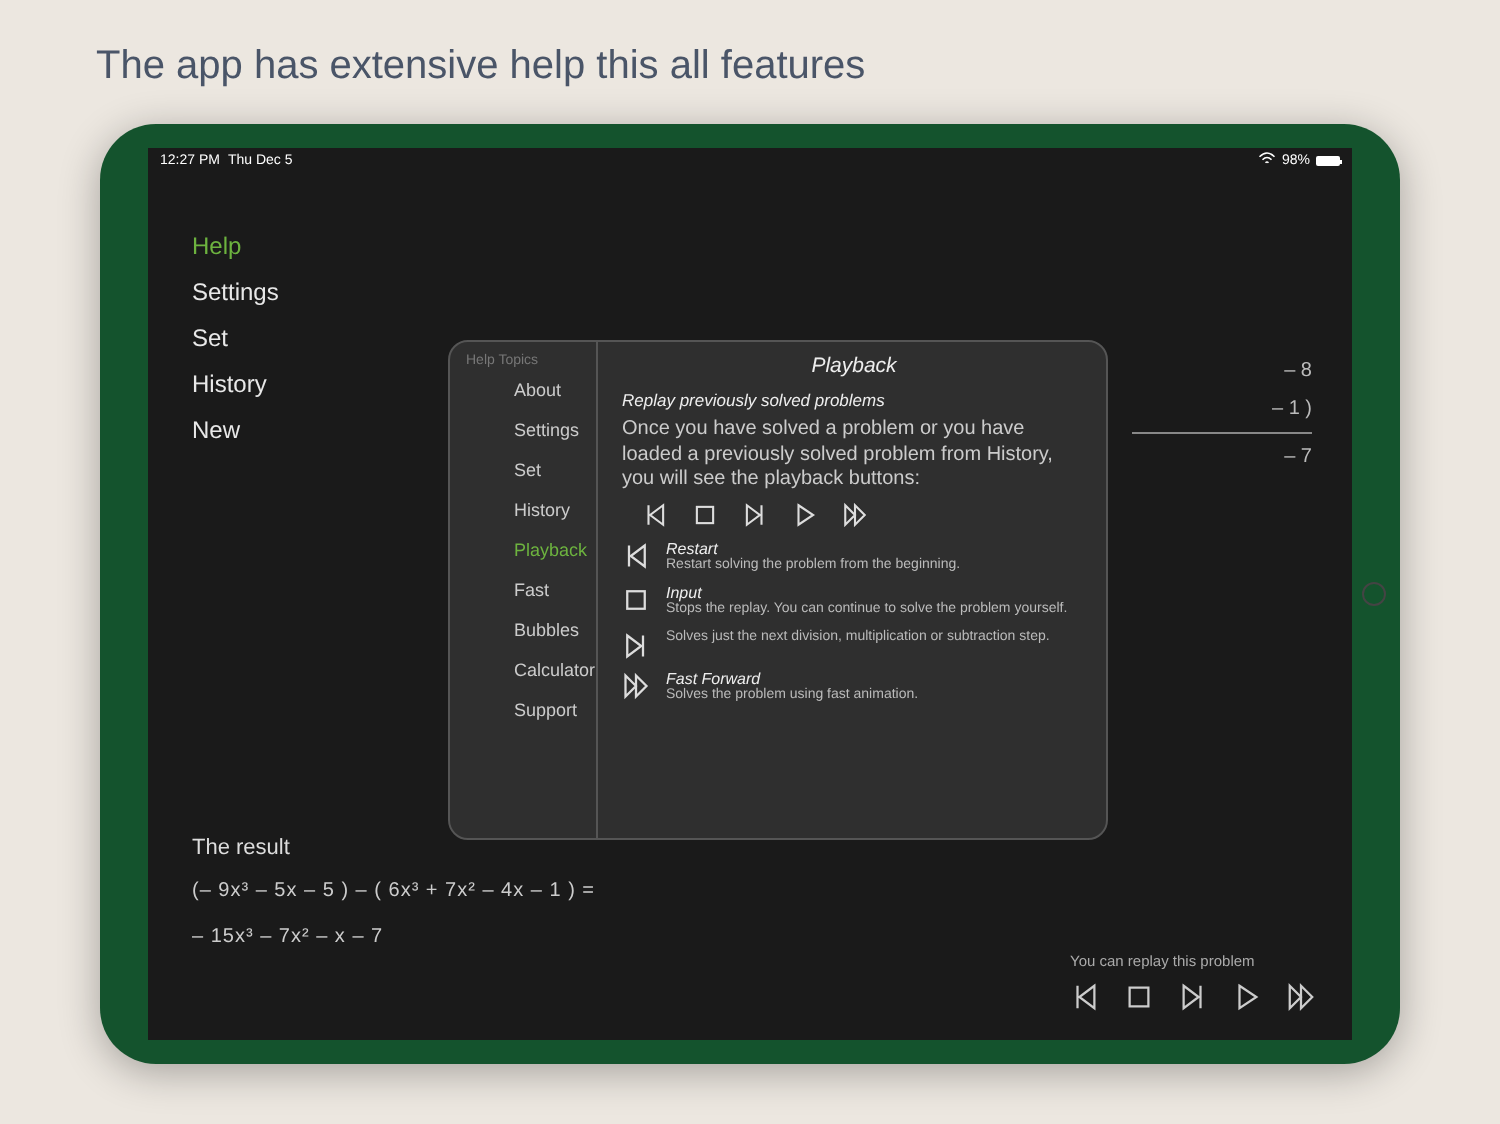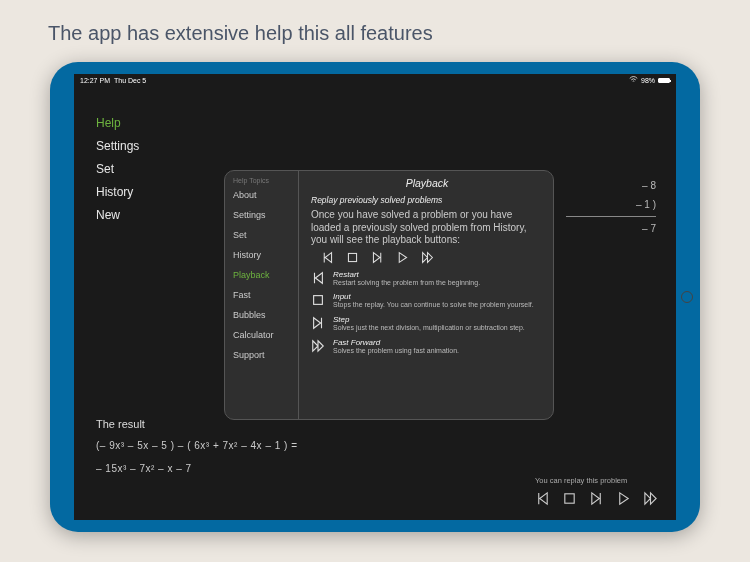--- a/index.html
+++ b/index.html
@@ -19,21 +19,21 @@
     color: #4a5568;
     font-size: 20px;
     font-weight: 300;
   }
   .tablet {
     position: absolute;
     top: 62px;
     left: 50px;
     width: 650px;
     height: 470px;
-    background: #0369a1;
+    background: #14532d;
     border-radius: 28px;
     padding: 12px 24px;
     box-shadow: 0 4px 20px rgba(0,0,0,0.3);
   }
   .home-btn {
     position: absolute;
     right: 7px;
     top: 50%;
     transform: translateY(-50%);
     width: 12px;
@@ -136,21 +136,21 @@
     backdrop-filter: blur(2px);
     overflow: hidden;
   }
   .help-topics {
     width: 74px;
     border-right: 1px solid #555;
     padding: 6px 0 6px 8px;
     font-size: 9px;
   }
   .help-topics .hthdr { font-size: 7px; color: #777; margin-bottom: 6px; }
-  .help-topics .topic { color: #ccc; margin-bottom: 10px; cursor:pointer;}
+  .help-topics .topic { color: #ccc; margin-bottom: 10px; cursor:pointer;margin-left:24px;}
   .help-topics .topic.active { color: #6db33f; }
 
   .help-content {
     flex: 1;
     padding: 6px 10px 8px 12px;
     font-size: 8px;
     color: #ddd;
     overflow: hidden;
   }
   .help-content .title { text-align: center; font-size: 10.5px; margin-bottom: 6px; font-style: italic; color:#eee;}
@@ -256,21 +256,20 @@
           <div class="txt">
             <div class="name">Input</div>
             <div class="desc">Stops the replay. You can continue to solve the problem yourself.</div>
           </div>
         </div>
         <div class="help-item">
           <svg viewBox="0 0 16 16">
               <path d="M3 2 L11 8 L3 14 Z M12 2 V14"></path>
             </svg>
           <div class="txt">
-            <div class="name">Step</div>
             <div class="desc">Solves just the next division, multiplication or subtraction step.</div>
           </div>
         </div>
         <div class="help-item">
           <svg viewBox="0 0 16 16">
               <path d="M2 2 L8 8 L2 14 Z M8 2 L14 8 L8 14 Z"></path>
             </svg>
           <div class="txt">
             <div class="name">Fast Forward</div>
             <div class="desc">Solves the problem using fast animation.</div>

